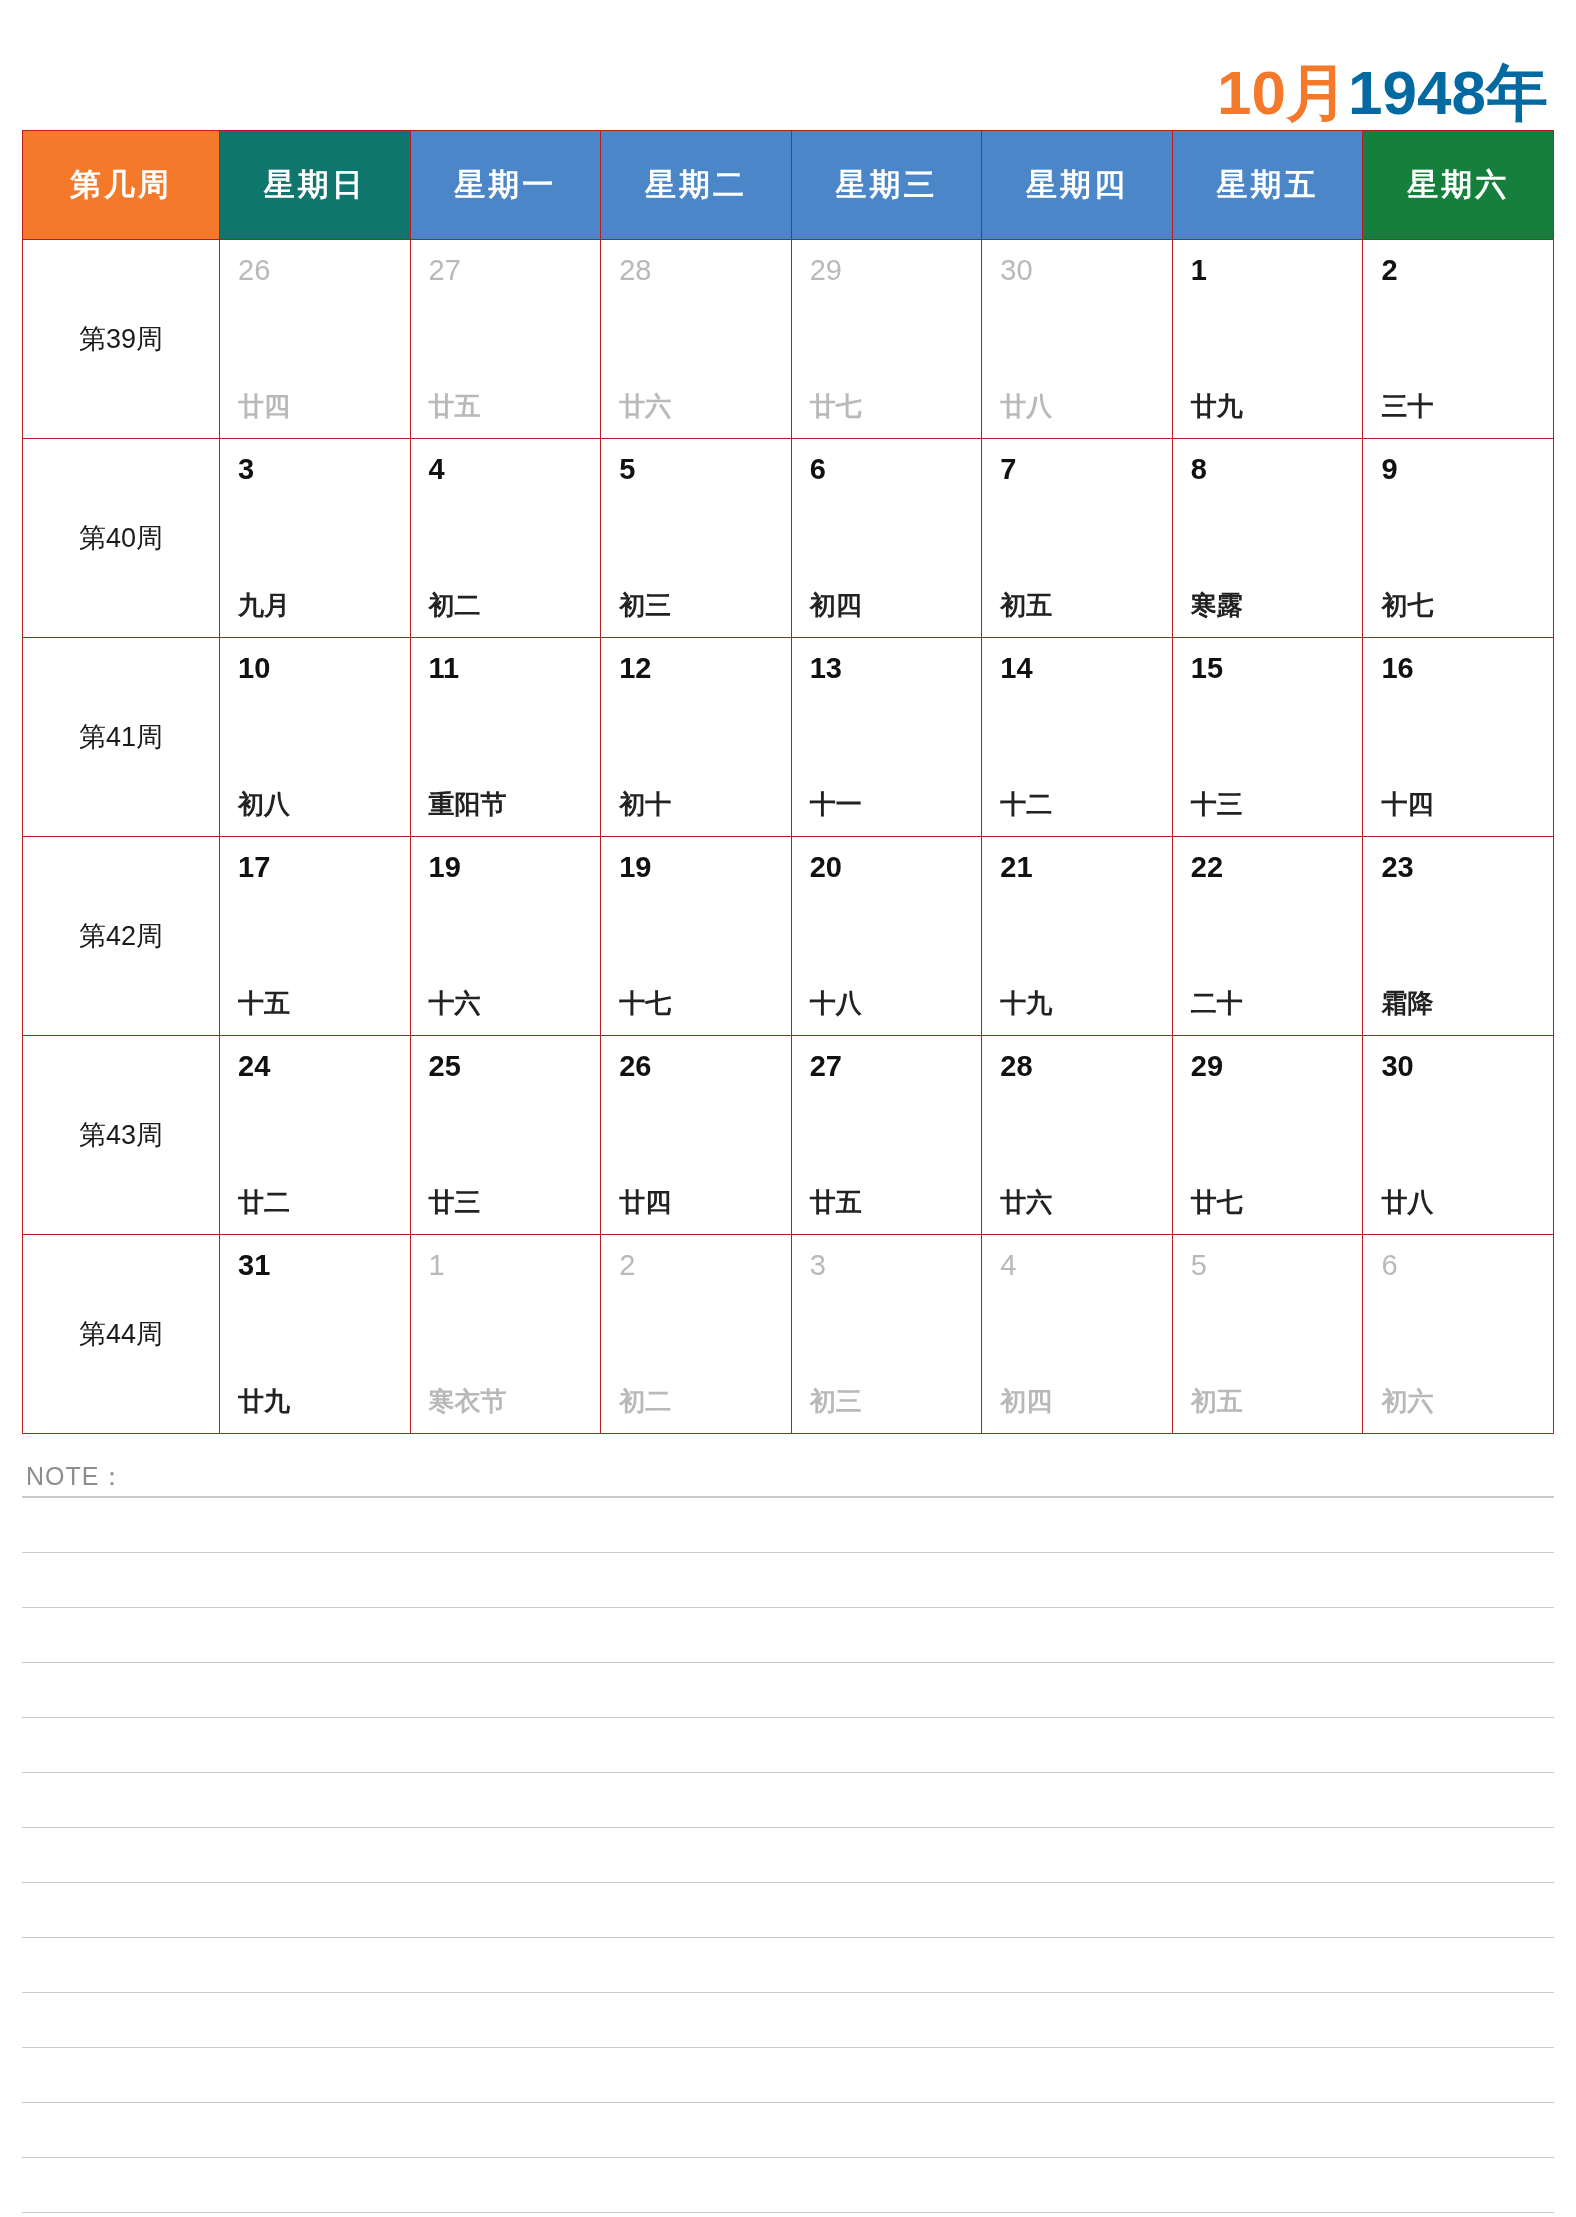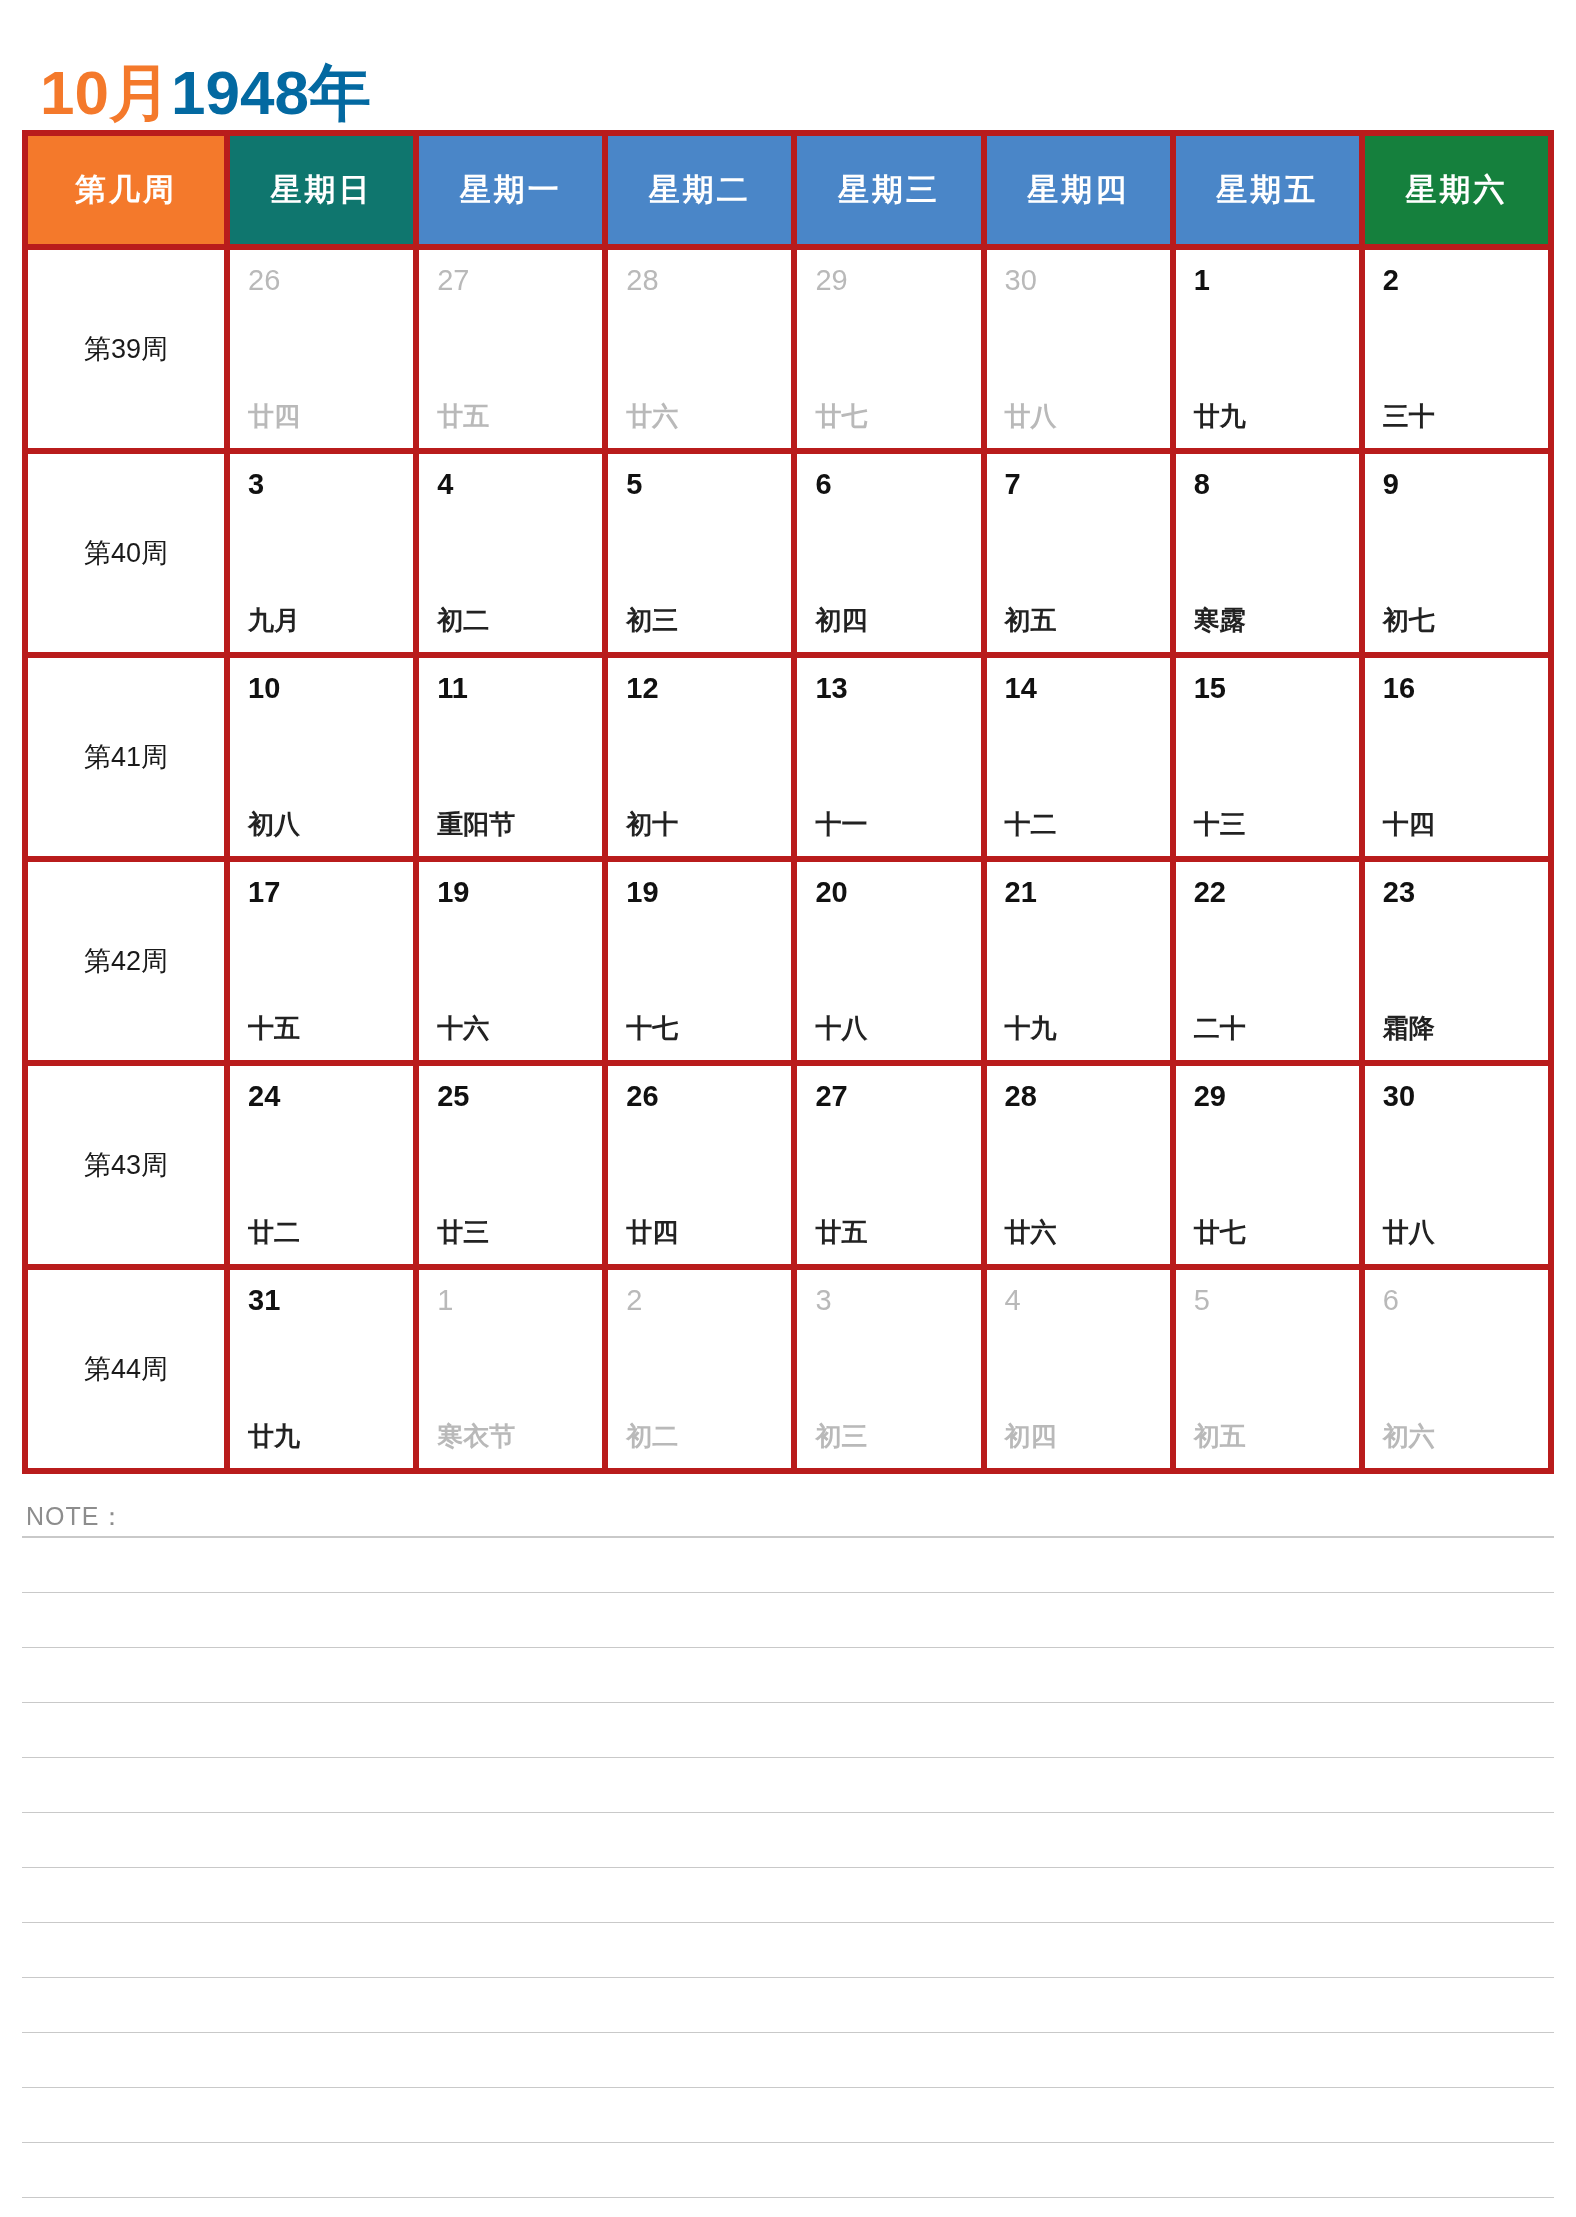--- a/index.html
+++ b/index.html
@@ -18,21 +18,21 @@
     width: 1576px;
     height: 2217px;
     box-sizing: border-box;
     padding: 0 22px;
   }
 
   
   .cal-header {
     display: flex;
     align-items: flex-end;
-    justify-content: flex-start;
+    justify-content: flex-end;
     height: 130px;
     padding: 0 6px 6px 18px;
     box-sizing: border-box;
   }
   .month-title {
     color: #F4792B;
     font-size: 62px;
     font-weight: bold;
     line-height: 1;
     letter-spacing: 0px;
@@ -45,21 +45,21 @@
     letter-spacing: 0px;
   }
 
   
   table.calendar {
     border-collapse: collapse;
     width: 1532px;
     table-layout: fixed;
   }
   table.calendar th, table.calendar td {
-    border: 6px solid #b91c1c;
+    border: 1px solid #b91c1c;
     padding: 0;
   }
   thead th {
     height: 108px;
     color: #ffffff;
     font-size: 31px;
     font-weight: bold;
     text-align: center;
     vertical-align: middle;
     border: 1px solid #ffffff;

